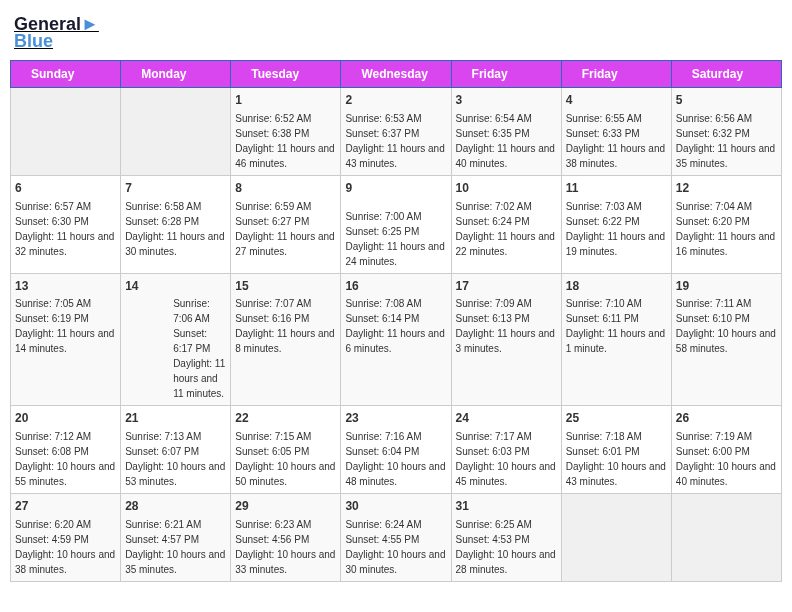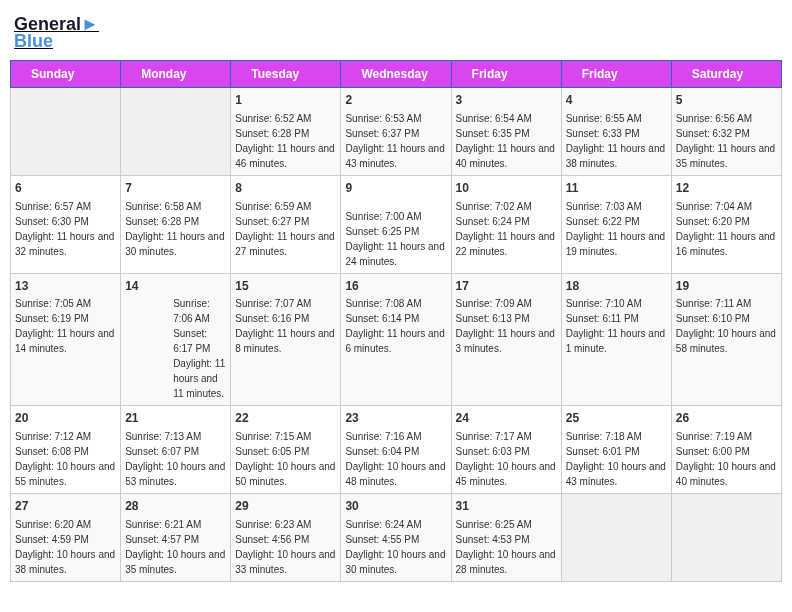--- a/index.html
+++ b/index.html
@@ -117,21 +117,21 @@
         <th>Saturday</th>
       </tr>
   </thead>
   <tbody id="calendar-body">
       <tr>
         <td class="empty"></td>
         <td class="empty"></td>
         <td>
           <span class="day-num">1</span>
           <div class="day-detail" style="white-space: pre-line;">Sunrise: 6:52 AM
-Sunset: 6:28 PM
+Sunset: 6:38 PM
 Daylight: 11 hours and 46 minutes.</div>
         </td>
         <td>
           <span class="day-num">2</span>
           <div class="day-detail" style="white-space: pre-line;">Sunrise: 6:53 AM
 Sunset: 6:37 PM
 Daylight: 11 hours and 43 minutes.</div>
         </td>
         <td>
           <span class="day-num">3</span>

